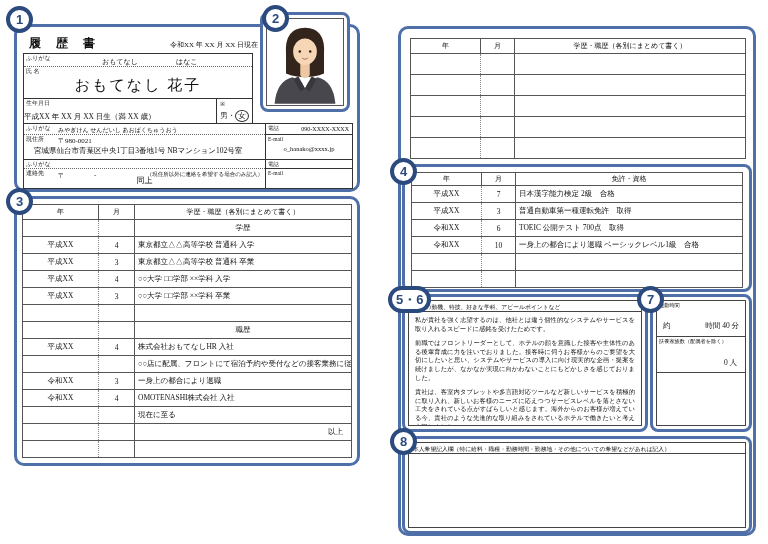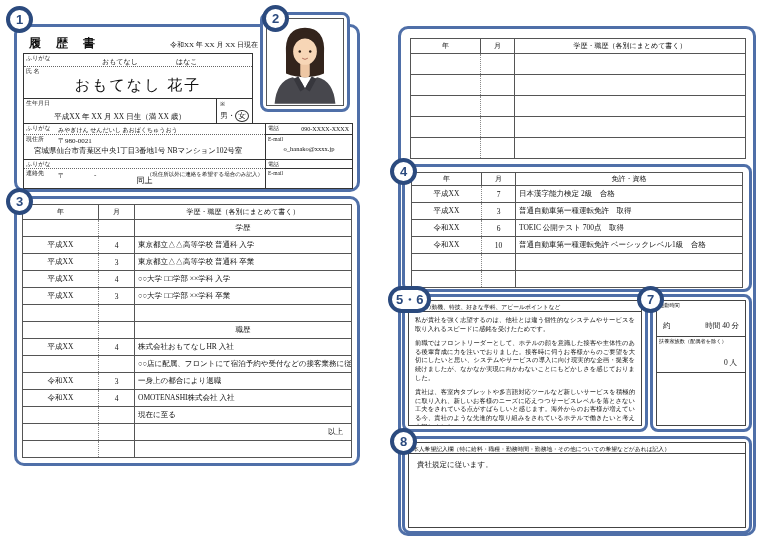--- a/index.html
+++ b/index.html
@@ -24,21 +24,21 @@
   .nt-r1 { position:relative; height:13px; border-bottom:1px dotted #666; }
   .nt-r1 .lbl { position:absolute; left:2px; top:1px; }
   .furi-sei { position:absolute; left:78px; top:3px; font-size:7px; }
   .furi-mei { position:absolute; left:152px; top:3px; font-size:7px; }
   .nt-r2 { position:relative; height:32px; border-bottom:1px solid #333; }
   .nt-r2 .lbl { position:absolute; left:2px; top:1px; }
   .name-big { position:absolute; left:0; right:0; top:9px; text-align:center; font-size:15px; letter-spacing:2px; }
   .nt-r3 { position:relative; height:26px; display:flex; }
   .nt-birth { position:relative; flex:1; }
   .nt-birth .lbl { position:absolute; left:2px; top:1px; }
-  .birth-val { position:absolute; left:0; right:0; bottom:3px; text-align:center; font-size:7.5px; }
+  .birth-val { position:absolute; left:0; right:0; bottom:3px; text-align:left; font-size:7.5px; }
   .nt-gender { position:relative; width:36px; border-left:1px solid #333; font-size:7.5px; }
   .g-note { position:absolute; left:3px; top:1px; font-size:6px; }
   .g-opts { position:absolute; left:0; right:0; bottom:3px; text-align:center; }
 
   
   .addr-table { position:absolute; left:6px; top:96px; width:330px; border:1px solid #333; display:flex; background:#fff; }
   .addr-left { position:relative; flex:1; border-right:1px solid #333; }
   .addr-right { position:relative; width:86px; }
   .a-r1 { position:relative; height:11px; border-bottom:1px dotted #666; }
   .a-r2 { position:relative; height:25px; border-bottom:1px solid #333; }
@@ -355,21 +355,21 @@
           <td>普通自動車第一種運転免許　取得</td>
         </tr>
         <tr>
           <td class="yc">令和XX</td>
           <td class="mc">6</td>
           <td>TOEIC 公開テスト 700点　取得</td>
         </tr>
         <tr>
           <td class="yc">令和XX</td>
           <td class="mc">10</td>
-          <td>普通自動車第一種運転免許 ベーシックレベル1級　合格</td>
+          <td>一身上の都合により退職 ベーシックレベル1級　合格</td>
         </tr>
         <tr>
           <td class="yc"></td>
           <td class="mc"></td>
           <td></td>
         </tr>
         <tr>
           <td class="yc"></td>
           <td class="mc"></td>
           <td></td>
@@ -409,21 +409,20 @@
           <span>0</span>
           <span>人</span>
         </div>
       </div>
     </div>
   </div>
 
   <div class="bluebox" style="left:402px; top:436px; width:350px; height:98px; border-radius:8px;">
     <div class="wish-inner">
       <div class="wish-head">本人希望記入欄（特に給料・職種・勤務時間・勤務地・その他についての希望などがあれば記入）</div>
-      <div class="wish-body">貴社規定に従います。</div>
     </div>
   </div>
 
   <div class="badge" style="left:6px; top:6px;">1</div>
   <div class="badge" style="left:262px; top:5px;">2</div>
   <div class="badge" style="left:6px; top:188px;">3</div>
   <div class="badge" style="left:390px; top:158px;">4</div>
   <div class="badge" style="left:388px; top:286px;">5・6</div>
   <div class="badge" style="left:637px; top:286px;">7</div>
   <div class="badge" style="left:390px; top:428px;">8</div>

